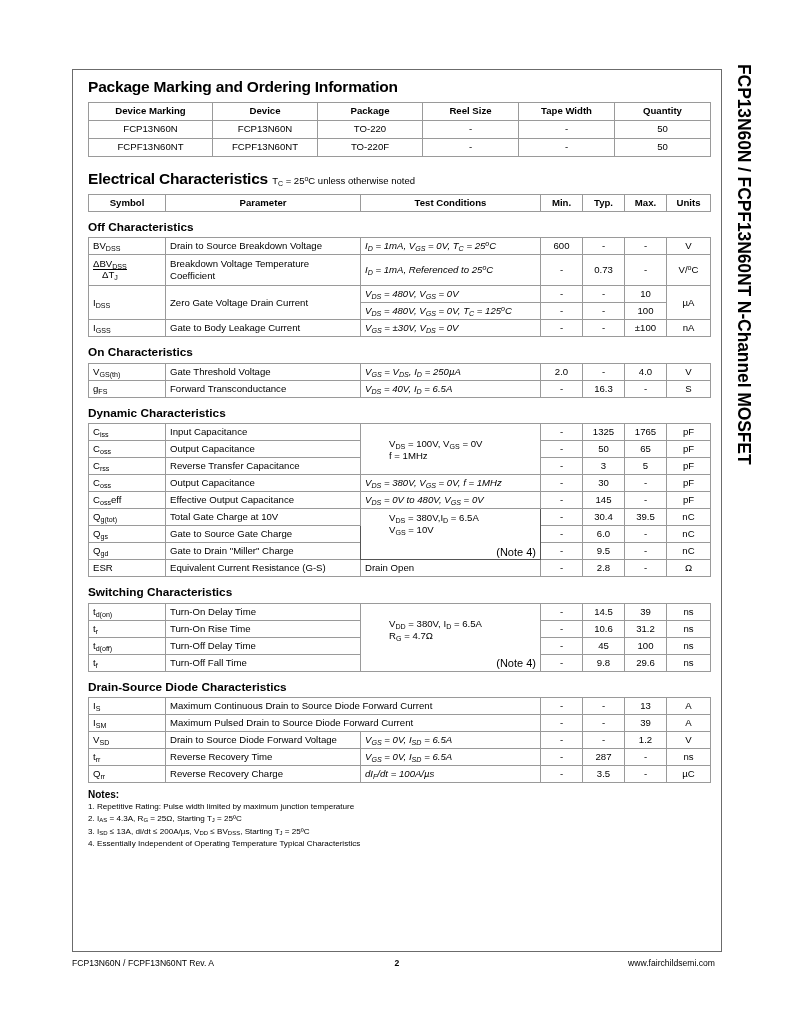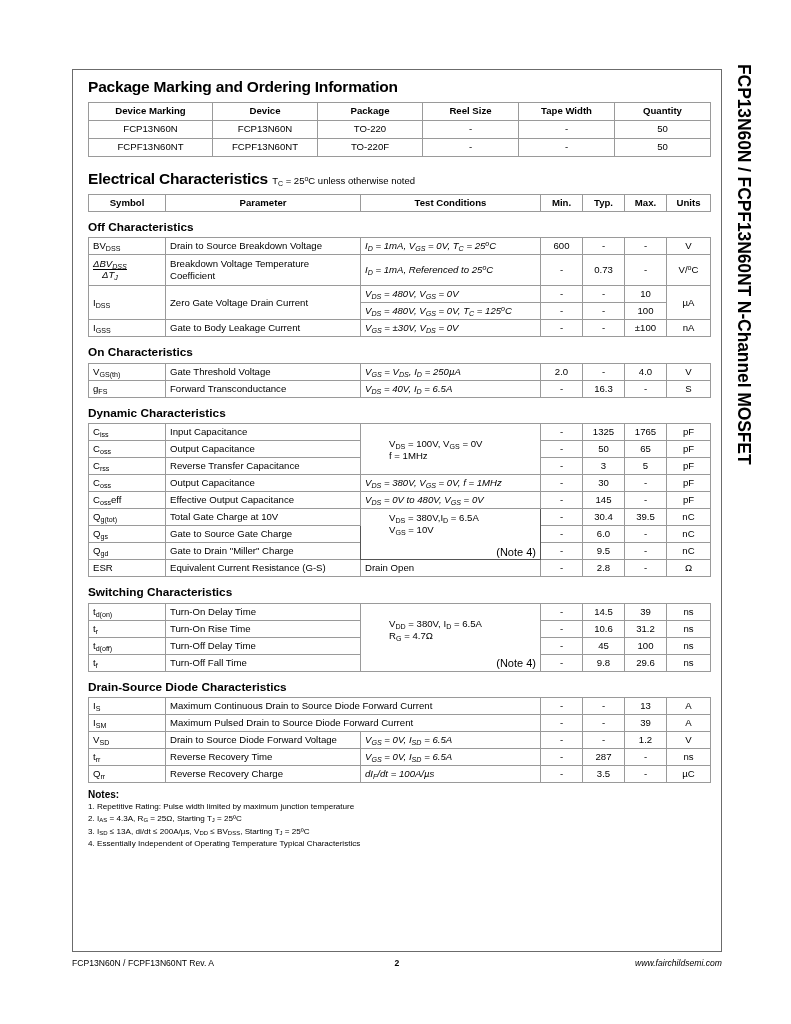--- a/index.html
+++ b/index.html
@@ -62,21 +62,21 @@
   .frac .num{display:block;}
   .frac .den{display:block;border-top:1px solid #000;}
 
   .notes{margin-top:7px;font-size:8.1px;line-height:1.05;}
   .notes .nhead{font-weight:bold;font-size:10px;margin-bottom:2px;}
   .notes .nline{margin-bottom:4px;}
 
   .footer{position:absolute;left:72px;top:958px;width:650px;font-size:8.6px;}
   .footer .fl{position:absolute;left:0;top:0;}
   .footer .fc{position:absolute;left:0;top:0;width:650px;text-align:center;font-weight:bold;font-size:8.6px;}
-  .footer .fr{position:absolute;right:0;top:0;font-style:italic;}
+  .footer .fr{position:absolute;right:7px;top:0;}
 </style>
 </head>
 <body>
 
 <div class="page">
 
   <div class="border-box"></div>
 
   <div class="side-title">FCP13N60N / FCPF13N60NT N-Channel MOSFET</div>
 
@@ -167,21 +167,21 @@
         <tr>
           <td class="l">BV<sub>DSS</sub></td>
           <td class="l">Drain to Source Breakdown Voltage</td>
           <td class="l nowrapcell">I<sub>D</sub> = 1mA, V<sub>GS</sub> = 0V, T<sub>C</sub> = 25<sup>o</sup>C</td>
           <td class="c">600</td>
           <td class="c">-</td>
           <td class="c">-</td>
           <td class="c">V</td>
         </tr>
         <tr>
-          <td class="l" style="height:31px;font-style:italic;">
+          <td class="l" style="height:31px;">
             <span class="frac"><span class="num">ΔBV<sub>DSS</sub></span><span class="den">ΔT<sub>J</sub></span></span>
           </td>
           <td class="l">Breakdown Voltage Temperature<br>Coefficient</td>
           <td class="l nowrapcell">I<sub>D</sub> = 1mA, Referenced to 25<sup>o</sup>C</td>
           <td class="c">-</td>
           <td class="c">0.73</td>
           <td class="c">-</td>
           <td class="c">V/<sup>o</sup>C</td>
         </tr>
         <tr>

